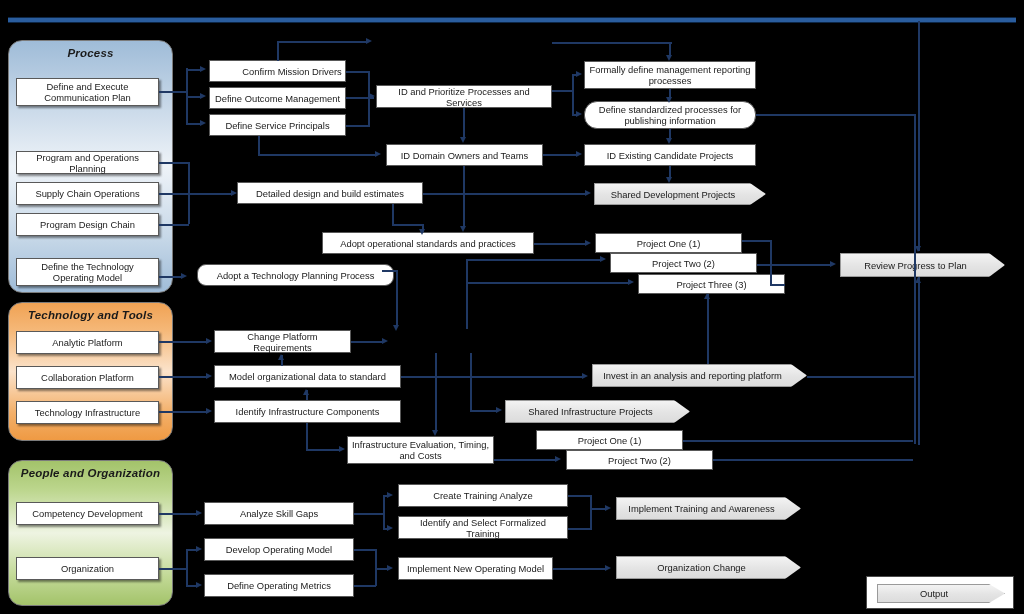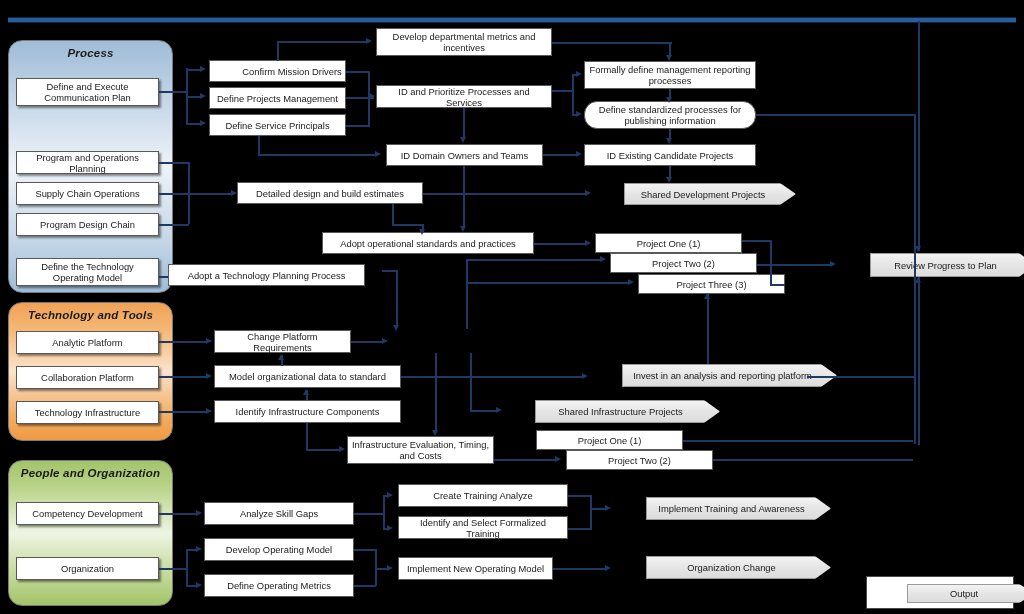--- a/index.html
+++ b/index.html
@@ -51,21 +51,20 @@
   .box.lane{   
     box-shadow:1.5px 1.5px 2px rgba(0,0,0,.45);
   }
 
   
   .chev{
     position:absolute;
     box-sizing:border-box;
     font-size:9.4px;color:#1a1a1a;
     line-height:11px;
-    margin-left:30px;
   }
   .chev .chev-body{
     position:absolute;inset:0;
     background:linear-gradient(180deg,#f3f3f3 0%,#e4e4e4 55%,#dcdcdc 100%);
     border:1px solid #9a9a9a;
     clip-path:polygon(0 0, calc(100% - 16px) 0, 100% 50%, calc(100% - 16px) 100%, 0 100%);
     box-sizing:border-box;
   }
   .chev .chev-shadow{
     position:absolute;left:3px;top:4px;right:-3px;bottom:-4px;
@@ -140,39 +139,38 @@
   <div class="h" style="left:159px;top:162px;width:30px;"></div>
   <div class="h" style="left:159px;top:193px;width:30px;"></div>
   <div class="h" style="left:159px;top:224px;width:30px;"></div>
   <div class="v" style="left:188px;top:162px;height:62px;"></div>
   <div class="h" style="left:188px;top:193px;width:44px;"></div>
   <div class="ah" style="left:231px;top:189.5px;"></div>
 
   <div class="h" style="left:159px;top:276px;width:23px;"></div>
   <div class="ah" style="left:181px;top:272.5px;"></div>
 
-  <div class="box" style="left:376px;top:28px;width:176px;height:28px;">Develop departmental metrics and incentives</div>
 
   <div class="box" style="left:209px;top:60px;width:137px;height:22px;padding-left:32px;">Confirm Mission Drivers</div>
-  <div class="box" style="left:209px;top:87px;width:137px;height:22px;">Define Projects Management</div>
+  <div class="box" style="left:209px;top:87px;width:137px;height:22px;">Define Outcome Management</div>
   <div class="box" style="left:209px;top:114px;width:137px;height:22px;">Define Service Principals</div>
 
   <div class="box" style="left:376px;top:85px;width:176px;height:23px;">ID and Prioritize Processes and Services</div>
 
   <div class="box" style="left:584px;top:61px;width:172px;height:28px;">Formally define management reporting processes</div>
   <div class="box" style="left:584px;top:101px;width:172px;height:28px;border-radius:13px;">Define standardized processes for publishing information</div>
   <div class="box" style="left:584px;top:144px;width:172px;height:22px;">ID Existing Candidate Projects</div>
 
   <div class="box" style="left:386px;top:144px;width:157px;height:22px;">ID Domain Owners and Teams</div>
 
   <div class="box" style="left:237px;top:182px;width:186px;height:22px;">Detailed design and build estimates</div>
 
   <div class="box" style="left:322px;top:232px;width:212px;height:22px;">Adopt operational standards and practices</div>
 
-  <div class="box" style="left:168px;top:264px;width:197px;height:22px;">Adopt a Technology Planning Process</div>
+  <div class="box" style="left:197px;top:264px;width:197px;height:22px;border-radius:9px;">Adopt a Technology Planning Process</div>
 
   <div class="box" style="left:595px;top:233px;width:147px;height:20px;">Project One (1)</div>
   <div class="box" style="left:610px;top:253px;width:147px;height:20px;">Project Two (2)</div>
   <div class="box" style="left:638px;top:274px;width:147px;height:20px;">Project Three (3)</div>
 
   <div class="box" style="left:214px;top:330px;width:137px;height:23px;">Change Platform Requirements</div>
   <div class="box" style="left:214px;top:365px;width:187px;height:23px;">Model organizational data to standard</div>
   <div class="box" style="left:214px;top:400px;width:187px;height:23px;">Identify Infrastructure Components</div>
 
   <div class="box" style="left:347px;top:436px;width:147px;height:28px;">Infrastructure Evaluation, Timing, and Costs</div>

